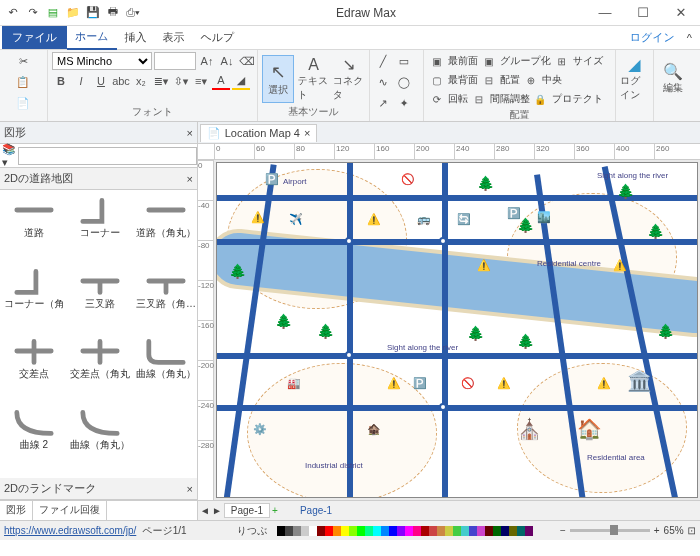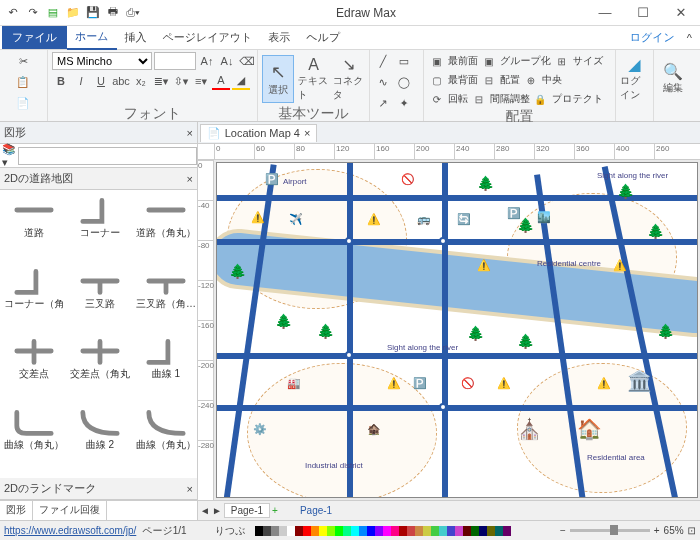--- a/index.html
+++ b/index.html
@@ -11,21 +11,21 @@
 .winbtns{display:flex;gap:8px}
 .winbtns span{width:30px;height:20px;display:flex;align-items:center;justify-content:center;cursor:pointer;font-size:13px;color:#555}
 .tabbar{height:24px;background:#fff;display:flex;align-items:center;padding:0 2px;border-bottom:1px solid #d9d9d9}
 .filetab{background:#2a5aa8;color:#fff;padding:4px 10px;font-size:11px;cursor:pointer}
 .tab{padding:4px 8px;cursor:pointer;color:#444;font-size:11px}
 .tab.active{color:#2a5aa8;border-bottom:2px solid #2a5aa8}
 .login{margin-left:auto;color:#2a7dd4;cursor:pointer;padding-right:6px}
 .ribbon{height:72px;background:#f4f5f6;display:flex;border-bottom:1px solid #ccc}
 .rgrp{border-right:1px solid #ddd;display:flex;flex-direction:column;padding:2px 4px}
 .rgrp .body{flex:1;display:flex;align-items:center;gap:3px}
-.rgrp .lbl{text-align:center;font-size:14px;color:#666;height:14px}
+.rgrp .lbl{text-align:center;font-size:10px;color:#666;height:14px}
 .fontgrp .body{flex-direction:column;align-items:flex-start;gap:2px}
 .row{display:flex;gap:2px;align-items:center}
 select,input.sz{border:1px solid #bbb;font-size:11px;height:18px;background:#fff}
 .btn{width:18px;height:18px;display:flex;align-items:center;justify-content:center;cursor:pointer;color:#555}
 .btn.big{width:34px;flex-direction:column;height:48px;font-size:10px}
 .btn.sel{background:#cfe4fa;border:1px solid #7ab5ec}
 .workspace{display:flex;height:398px}
 .shapepanel{width:198px;border-right:1px solid #ccc;display:flex;flex-direction:column;background:#fff}
 .sphdr{height:22px;background:#eef1f4;display:flex;align-items:center;padding:0 4px;border-bottom:1px solid #ccc;font-size:11px}
 .sphdr .x{margin-left:auto;cursor:pointer}
@@ -84,21 +84,20 @@
     <span>—</span>
     <span>☐</span>
     <span>✕</span>
   </div>
 </div>
 
 <div class="tabbar">
   <div class="filetab">ファイル</div>
   <div class="tab active">ホーム</div>
   <div class="tab">挿入</div>
-  <div class="tab">ページレイアウト</div>
   <div class="tab">表示</div>
   <div class="tab">ヘルプ</div>
   <div class="login">ログイン</div>
   <span style="padding:0 6px;cursor:pointer">^</span>
 </div>
 
 <div class="ribbon">
   <div class="rgrp" style="width:48px">
     <div class="body" style="flex-direction:column">
       <span class="btn">✂</span>
@@ -270,26 +269,20 @@
           <svg viewBox="0 0 44 28">
             <path d="M4 14 H40 M22 4 V26" stroke="#888" stroke-width="5" fill="none" stroke-linecap="round"></path>
           </svg>
           <span>交差点</span>
         </div>
         <div class="shp">
           <svg viewBox="0 0 44 28">
             <path d="M4 14 H40 M22 4 V26" stroke="#888" stroke-width="5" fill="none" stroke-linecap="round"></path>
           </svg>
           <span>交差点（角丸）</span>
-        </div>
-        <div class="shp">
-          <svg viewBox="0 0 44 28">
-            <path d="M4 26 H24 V4" stroke="#888" stroke-width="5" fill="none" stroke-linecap="round"></path>
-          </svg>
-          <span>曲線 1</span>
         </div>
         <div class="shp">
           <svg viewBox="0 0 44 28">
             <path d="M4 4 V18 Q4 26 14 26 H40" stroke="#888" stroke-width="5" fill="none" stroke-linecap="round"></path>
           </svg>
           <span>曲線（角丸） 1</span>
         </div>
         <div class="shp">
           <svg viewBox="0 0 44 28">
             <path d="M4 4 Q4 26 40 26" stroke="#888" stroke-width="5" fill="none" stroke-linecap="round"></path>
@@ -418,21 +411,21 @@
       <span style="background:#fff;border:1px solid #ccc;padding:1px 6px">Page-1</span>
       <span style="color:#3a3">+</span>
       <span style="margin-left:20px;color:#2a5aa8">Page-1</span>
     </div>
   </div>
 </div>
 
 <div class="status">
   <a>https://www.edrawsoft.com/jp/</a>
   <span>ページ1/1</span>
-  <span style="margin-left:22px">りつぶ</span>
+  <span style="margin-left:44px">りつぶ</span>
   <div class="palette" id="pal">
       <i style="background: rgb(0, 0, 0);"></i>
       <i style="background: rgb(68, 68, 68);"></i>
       <i style="background: rgb(136, 136, 136);"></i>
       <i style="background: rgb(204, 204, 204);"></i>
       <i style="background: rgb(255, 255, 255);"></i>
       <i style="background: rgb(136, 0, 0);"></i>
       <i style="background: rgb(255, 0, 0);"></i>
       <i style="background: rgb(255, 136, 0);"></i>
       <i style="background: rgb(255, 255, 0);"></i>

